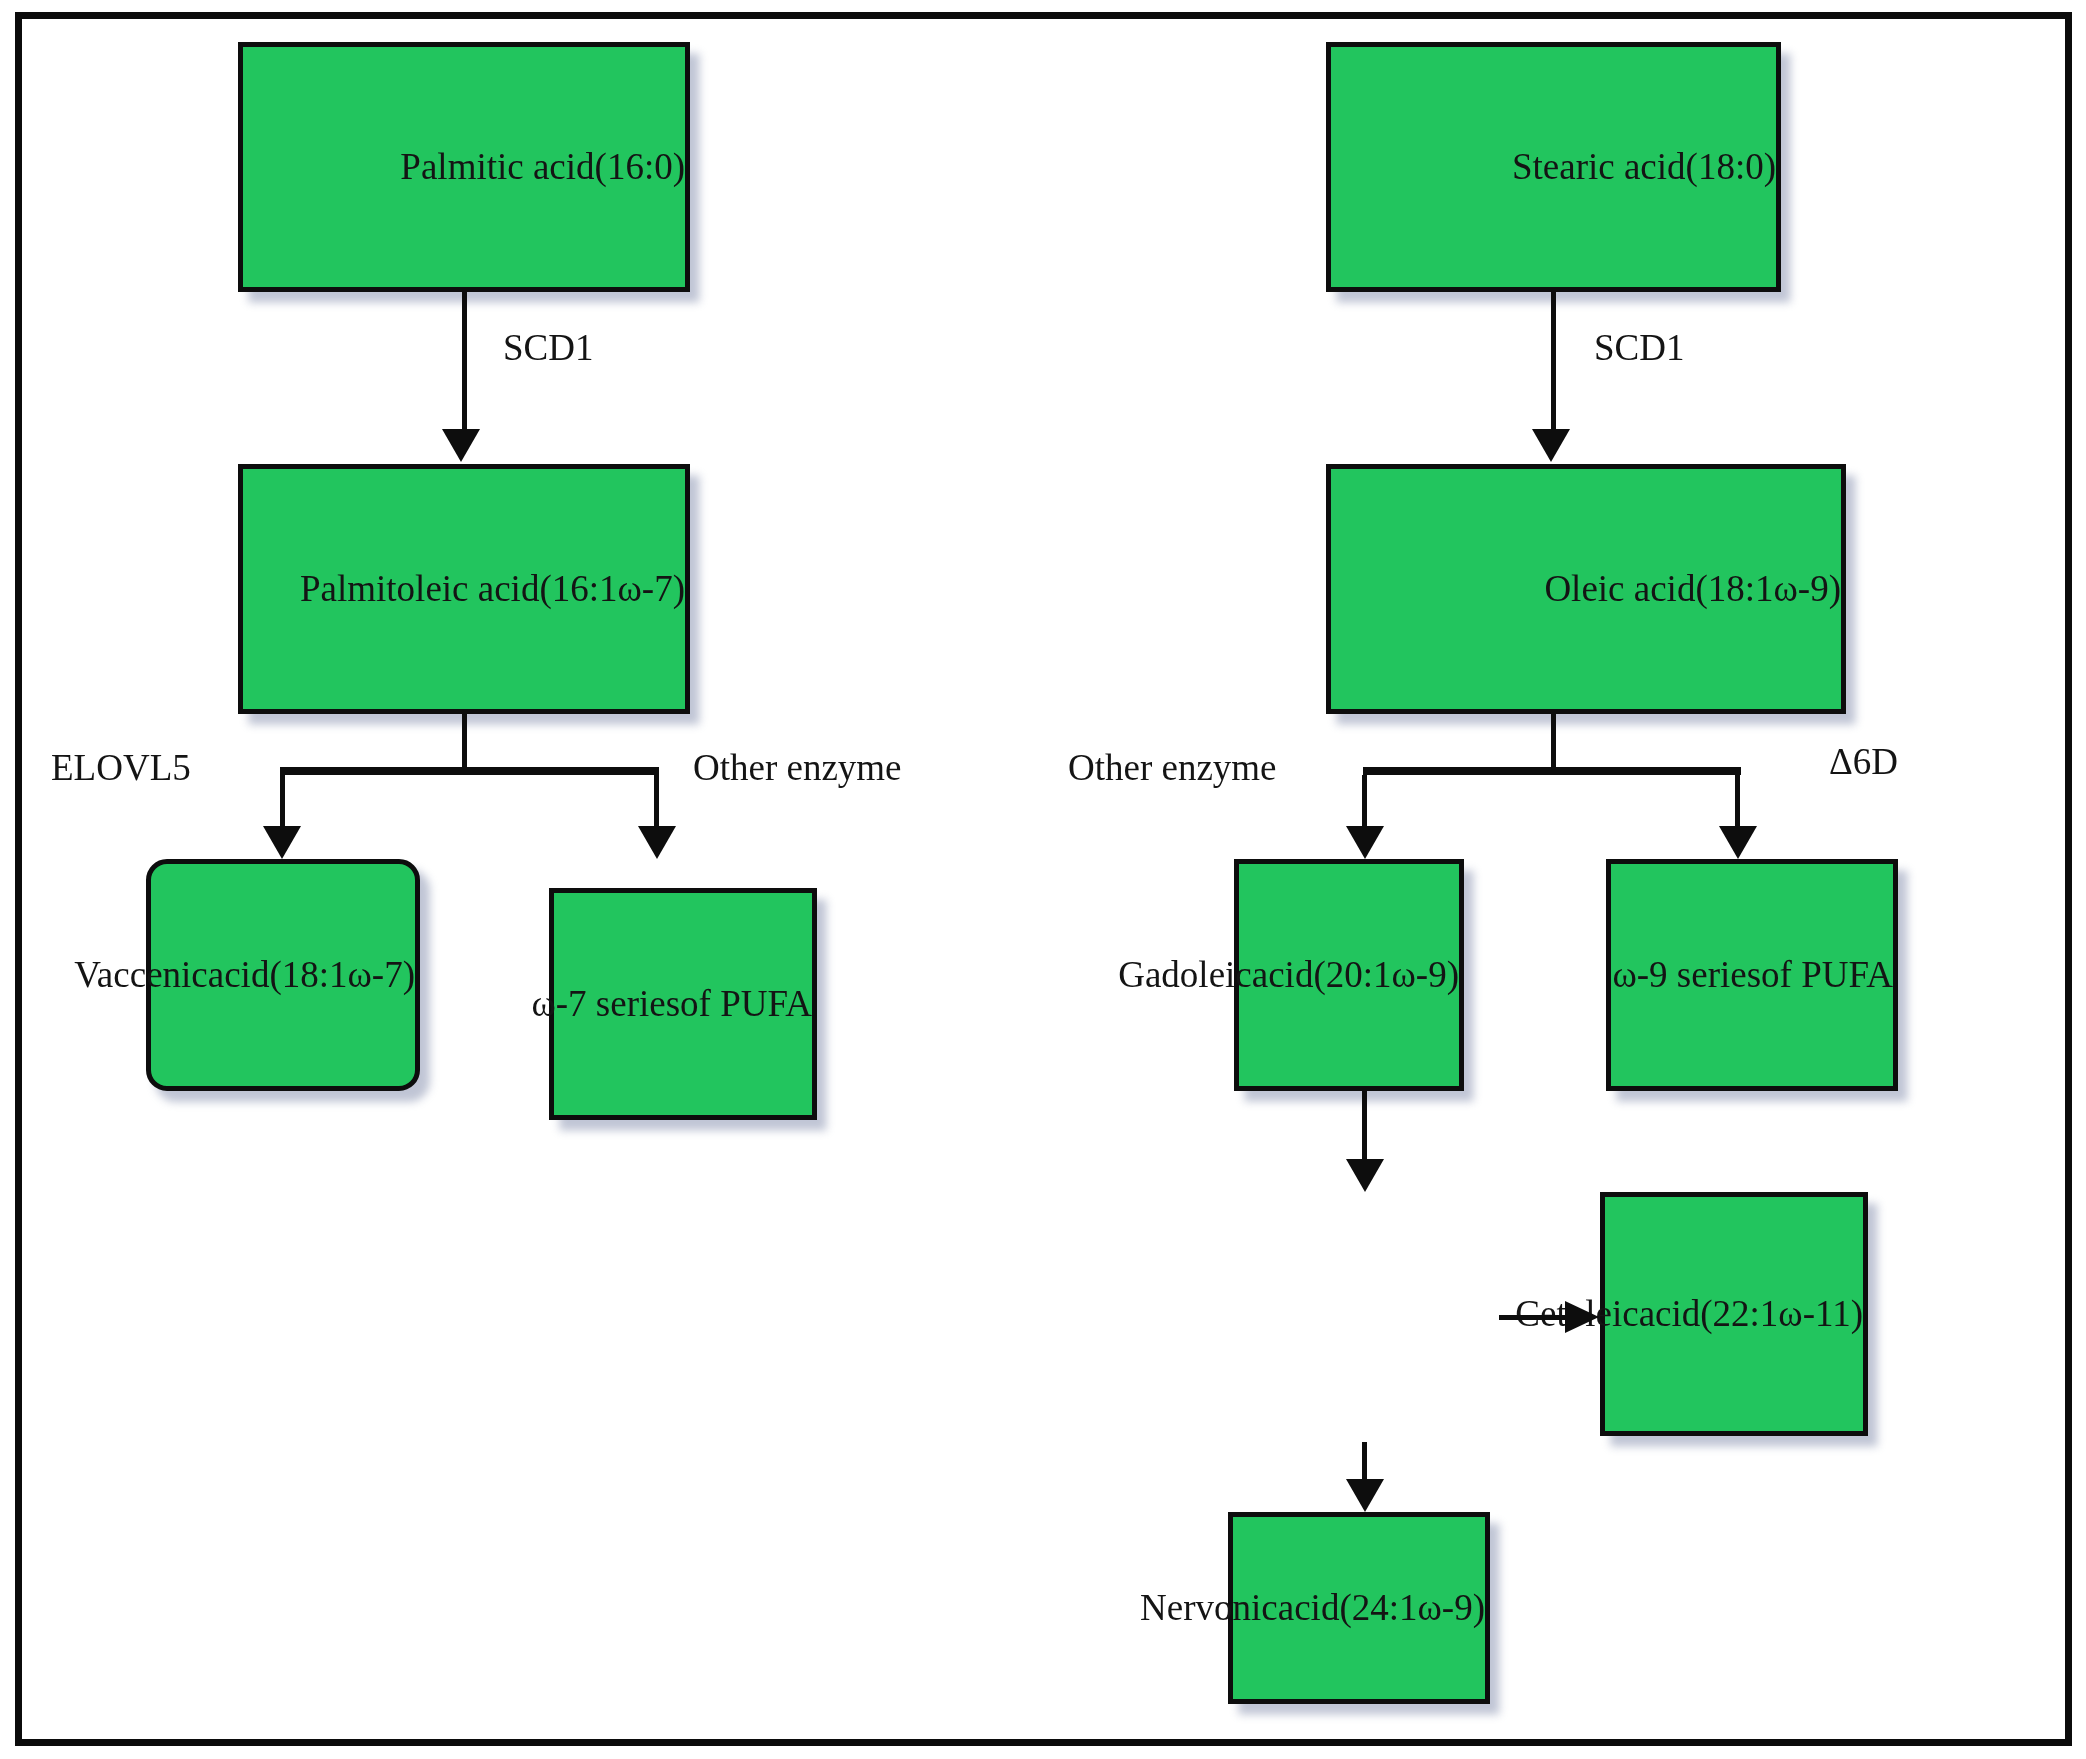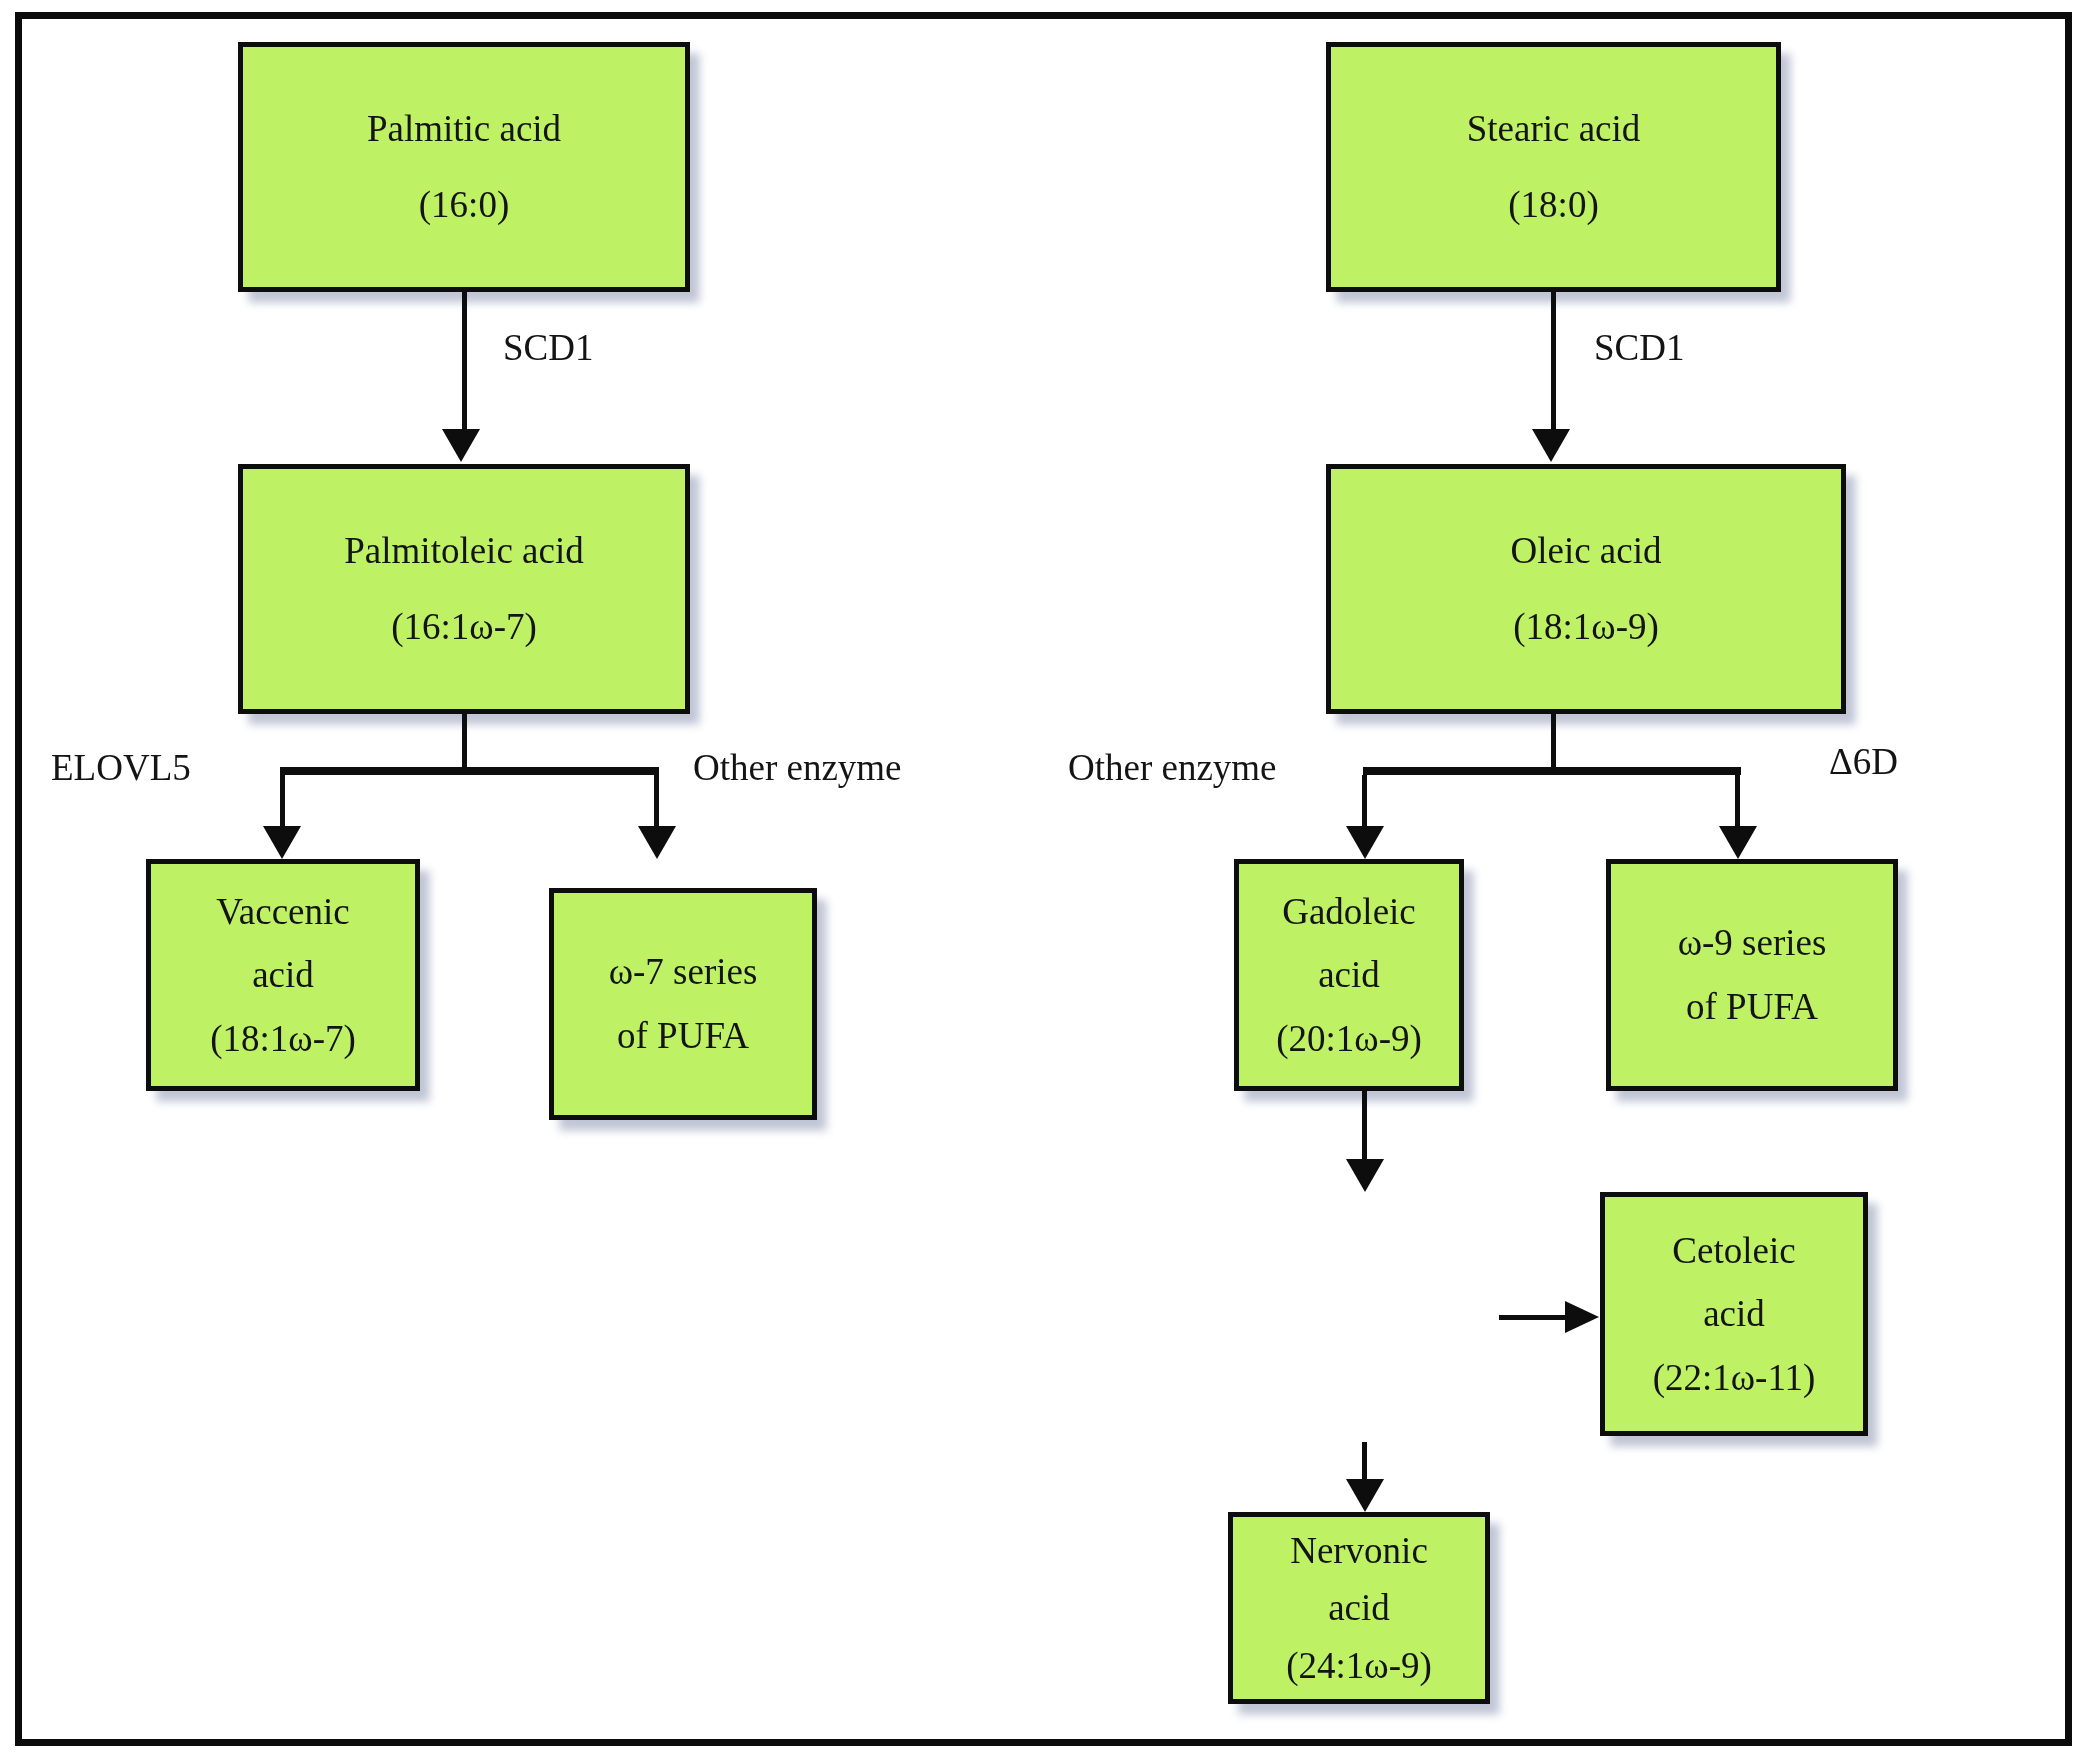--- a/index.html
+++ b/index.html
@@ -21,27 +21,27 @@
     top: 12px;
     width: 2057px;
     height: 1734px;
     border: 7.7px solid #0b0b0b;
     box-sizing: border-box;
     background: #ffffff;
   }
   .node {
     position: absolute;
     box-sizing: border-box;
-    background: #bef264;
+    background: #22c55e;
     border: 5.4px solid #0d0d0d;
     box-shadow: 9.5px 10.7px 8.3px rgba(124, 134, 168, 0.48);
     display: flex;
-    flex-direction: column;
+    flex-direction: row;
     align-items: center;
-    justify-content: center;
+    justify-content: flex-end;
     text-align: center;
     color: #141414;
     font-size: 37px;
   }
   .node .ln {
     display: block;
     white-space: nowrap;
   }
   .lh-wide .ln  { line-height: 2.05; }
   .lh-mid .ln   { line-height: 1.72; }
@@ -109,21 +109,21 @@
 
   <div class="vline" style="left:280px; top:775px; height:54px;"></div>
   <div class="head-down" style="left:263px; top:826px;"></div>
 
   <div class="vline" style="left:654px; top:775px; height:54px;"></div>
   <div class="head-down" style="left:638px; top:826px;"></div>
 
   <div class="lbl" style="left:51px; top:746px;">ELOVL5</div>
   <div class="lbl" style="left:693px; top:746px;">Other enzyme</div>
 
-  <div class="node lh-mid" style="left:146px; top:859px; width:274px; height:232px;">
+  <div class="node lh-mid" style="left:146px; top:859px; width:274px; height:232px;border-radius:21px;">
     <span class="ln">Vaccenic</span>
     <span class="ln">acid</span>
     <span class="ln">(18:1ω-7)</span>
   </div>
 
   <div class="node lh-mid" style="left:523px; top:888px; width:268px; height:232px;margin-left:26px;">
     <span class="ln">ω-7 series</span>
     <span class="ln">of PUFA</span>
   </div>
 

